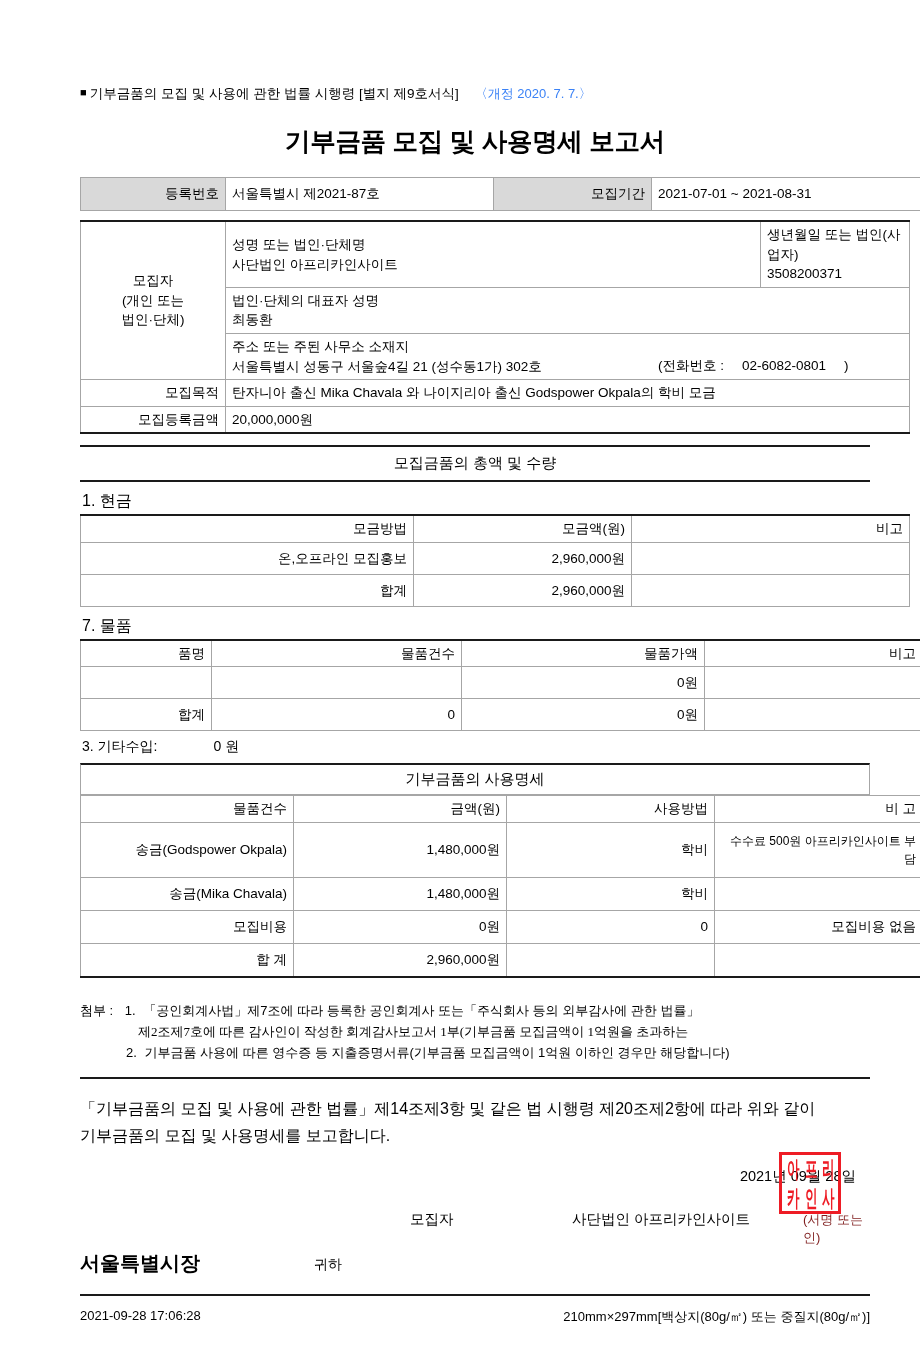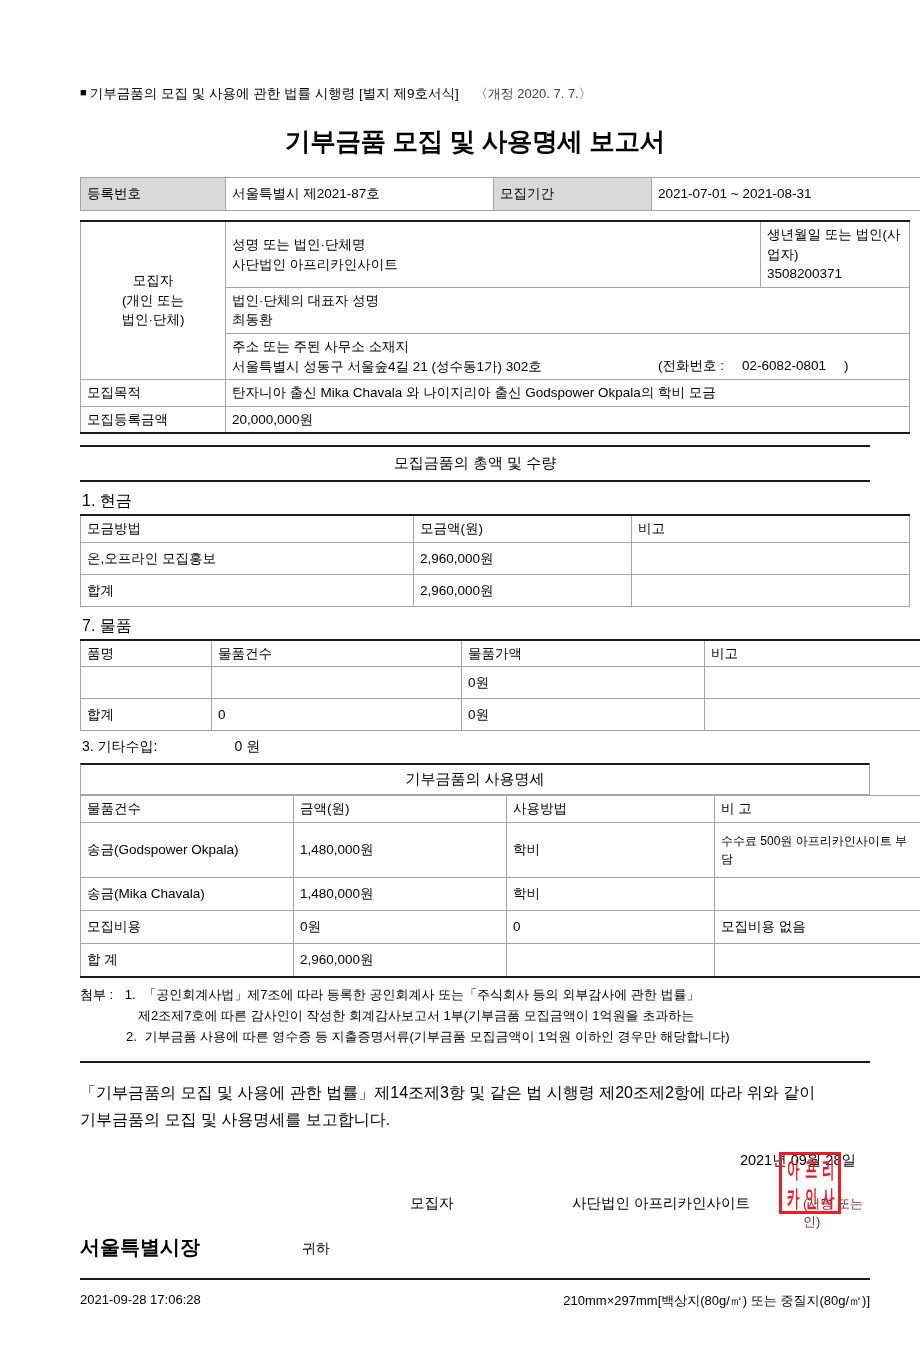--- a/index.html
+++ b/index.html
@@ -35,21 +35,21 @@
     font-size: 13.5px;
     line-height: 1.2;
     white-space: nowrap;
   }
   .form-head .sq {
     font-size: 11px;
     vertical-align: 2px;
     margin-right: 3px;
   }
   .form-head .revision {
-    color: #404040;
+    color: #3b82f6;
     margin-left: 16px;
     font-size: 13px;
   }
 
   
   .doc-title {
     margin-top: 22px;
     text-align: center;
     font-size: 25.5px;
     font-weight: bold;
@@ -65,21 +65,21 @@
   table.grid td, table.grid th {
     border: 1px solid #a6a6a6;
     font-size: 13.5px;
     font-weight: normal;
     padding: 3px 6px;
     vertical-align: middle;
     line-height: 1.45;
   }
   .tb-thick-top { border-top: 2px solid #1a1a1a !important; }
   .tb-thick-bot { border-bottom: 2px solid #1a1a1a !important; }
-  .ctr { text-align: left; }
+  .ctr { text-align: right; }
   .lft { text-align: left; }
   .gray { background: #d9d9d9; }
 
   
   .reg-table { margin-top: 18px; }
   .reg-table td {
     height: 26px;
     border-top: 2px solid #1a1a1a;
     border-bottom: 2px solid #1a1a1a;
   }
@@ -118,21 +118,21 @@
   .sec-label {
     font-size: 16px;
     margin: 9px 0 2px 2px;
   }
   .sec-inline {
     font-size: 14px;
     margin: 7px 0 0 2px;
   }
   .sec-inline .val {
     display: inline-block;
-    margin-left: 77px;
+    margin-left: 56px;
     text-align: center;
   }
 
   .use-band-title {
     border-top: 2px solid #1a1a1a;
     border-left: 1px solid #a6a6a6;
     border-right: 1px solid #a6a6a6;
     border-bottom: 1px solid #a6a6a6;
     text-align: center;
     font-size: 15px;
@@ -147,25 +147,25 @@
     border-bottom: 1px solid #a6a6a6;
     border-left: none;
     border-right: none;
   }
   .post-table td.divider { border-right: 1px solid #a6a6a6; }
 
   
   .attach {
     font-size: 13px;
     line-height: 1.62;
-    margin-top: 6px;
+    margin-top: 22px;
   }
   .attach .row { white-space: nowrap; }
   .attach .ind1 { padding-left: 0; }
-  .attach .ind2 { padding-left: 58px; }
+  .attach .ind2 { padding-left: 58px; font-family: Liberation Serif, serif; }
   .attach .ind3 { padding-left: 46px; }
 
   .hr-thick {
     border-top: 2px solid #1a1a1a;
     margin-top: 14px;
   }
 
   
   .statement {
     font-size: 16px;
@@ -227,21 +227,21 @@
     height: 38px;
   }
   .mayor-row .mayor {
     position: absolute;
     left: 0; top: 0;
     font-size: 20px;
     font-weight: bold;
   }
   .mayor-row .gwiha {
     position: absolute;
-    left: 222px; top: 6px;
+    left: 234px; top: 6px;
     font-size: 14px;
   }
 
   .bottom-rule {
     border-top: 2px solid #1a1a1a;
     margin-top: 6px;
   }
   .footer {
     position: relative;
     margin-top: 12px;

